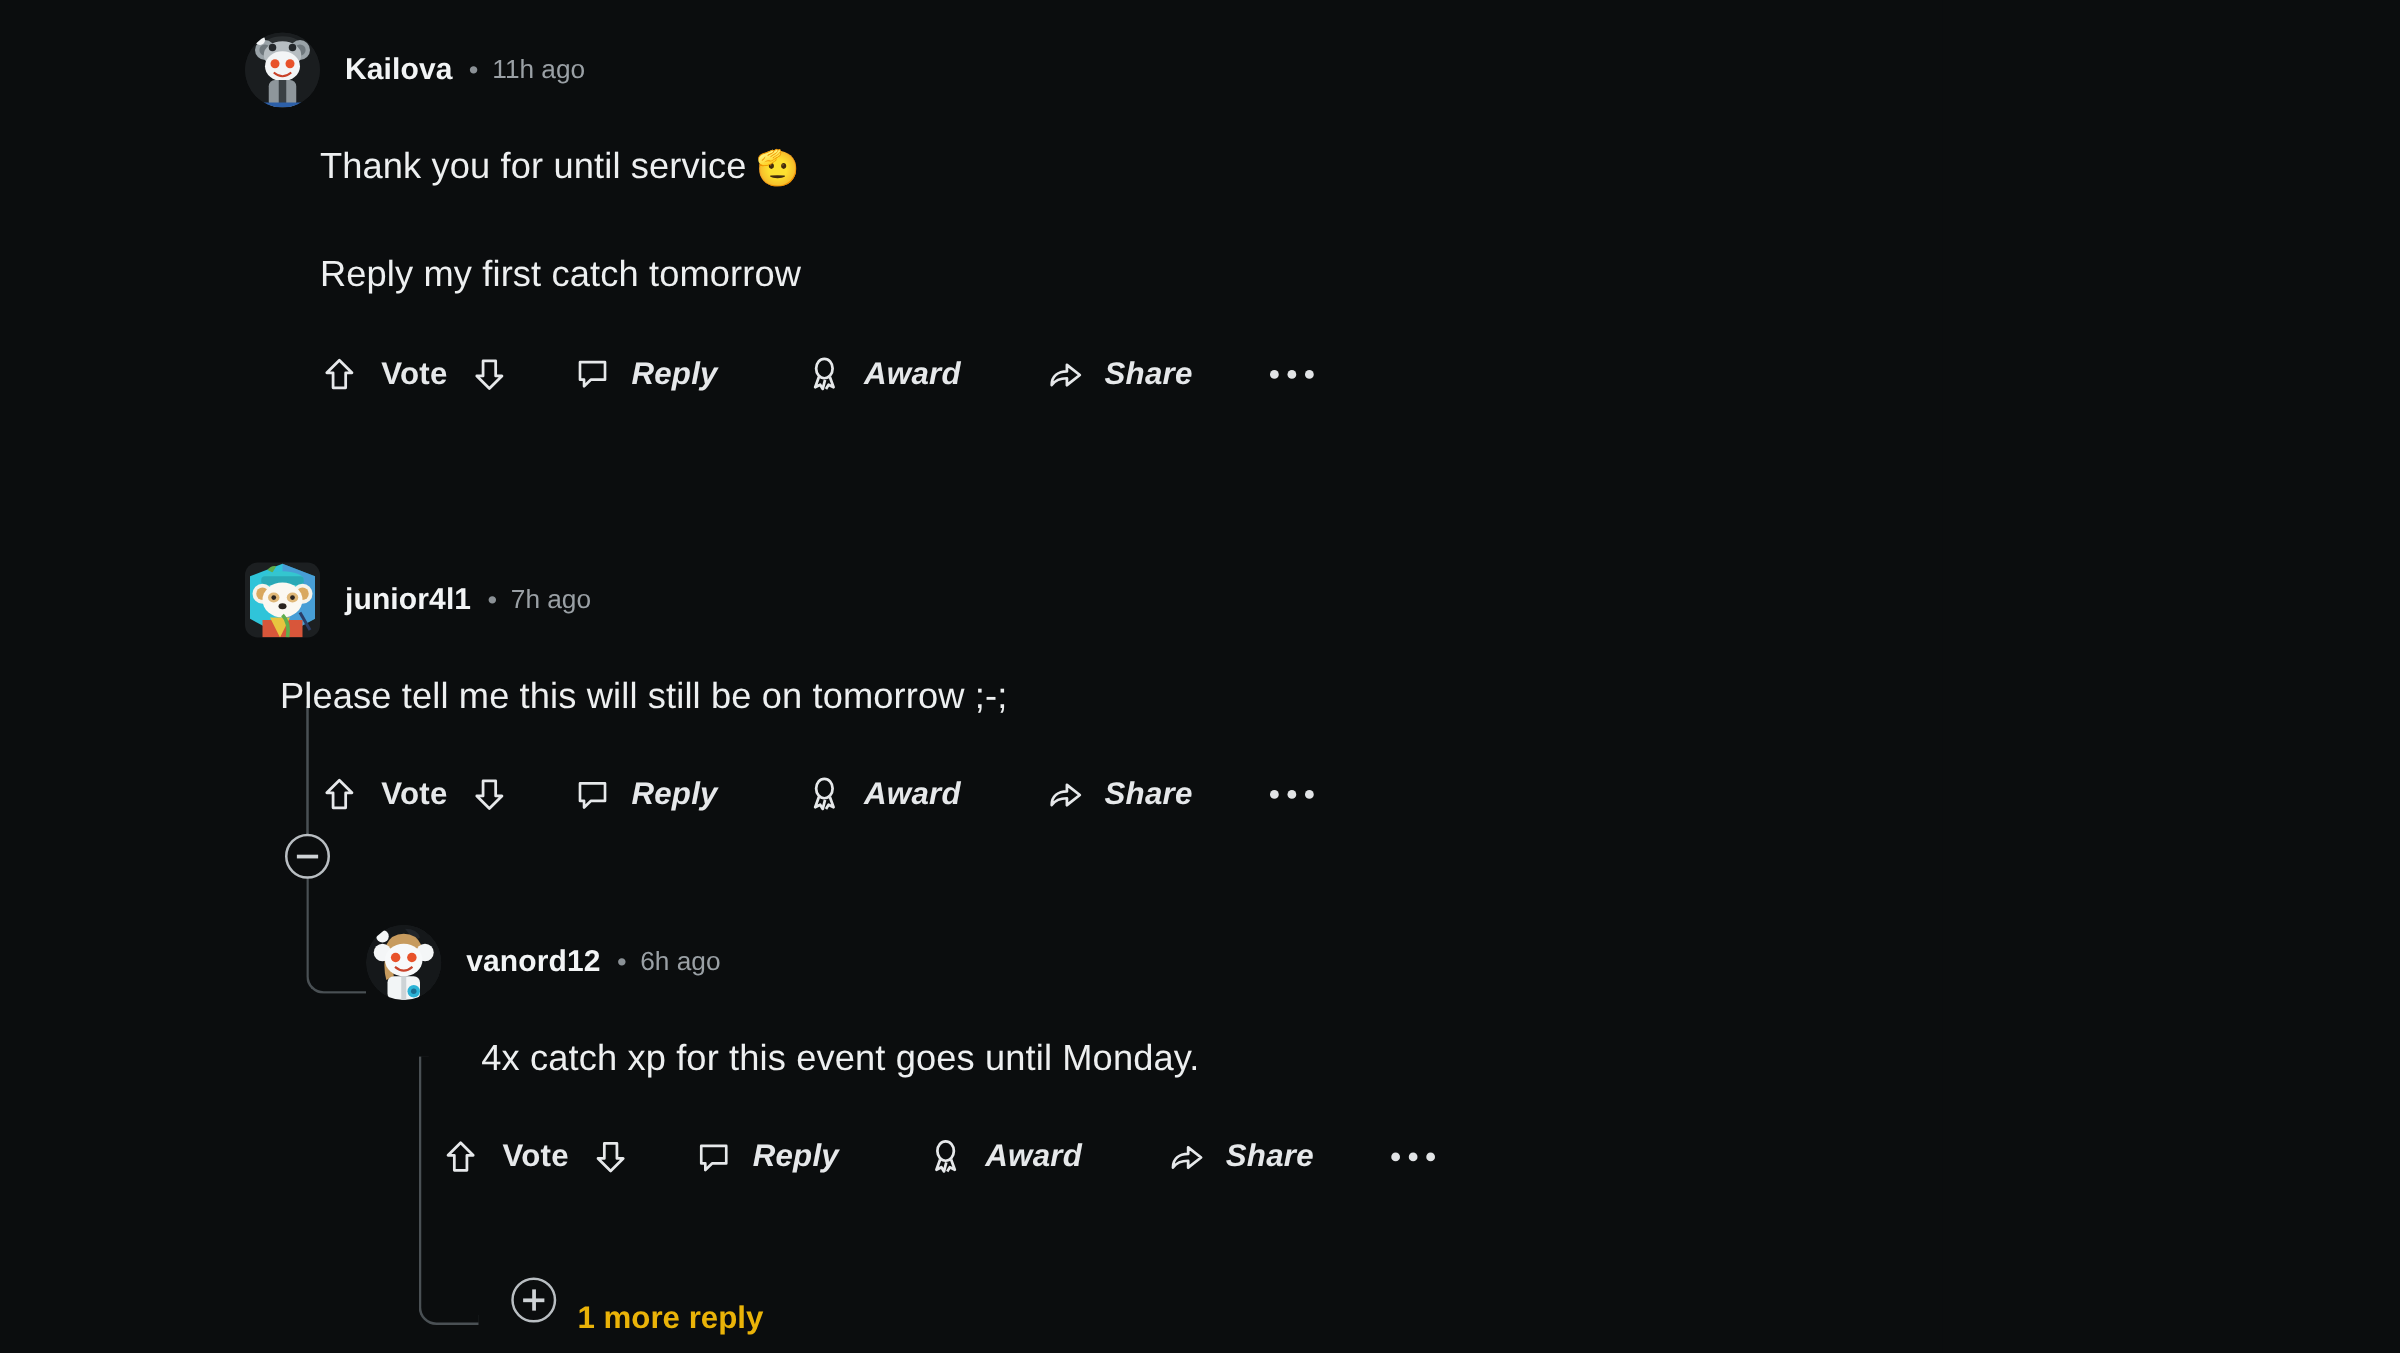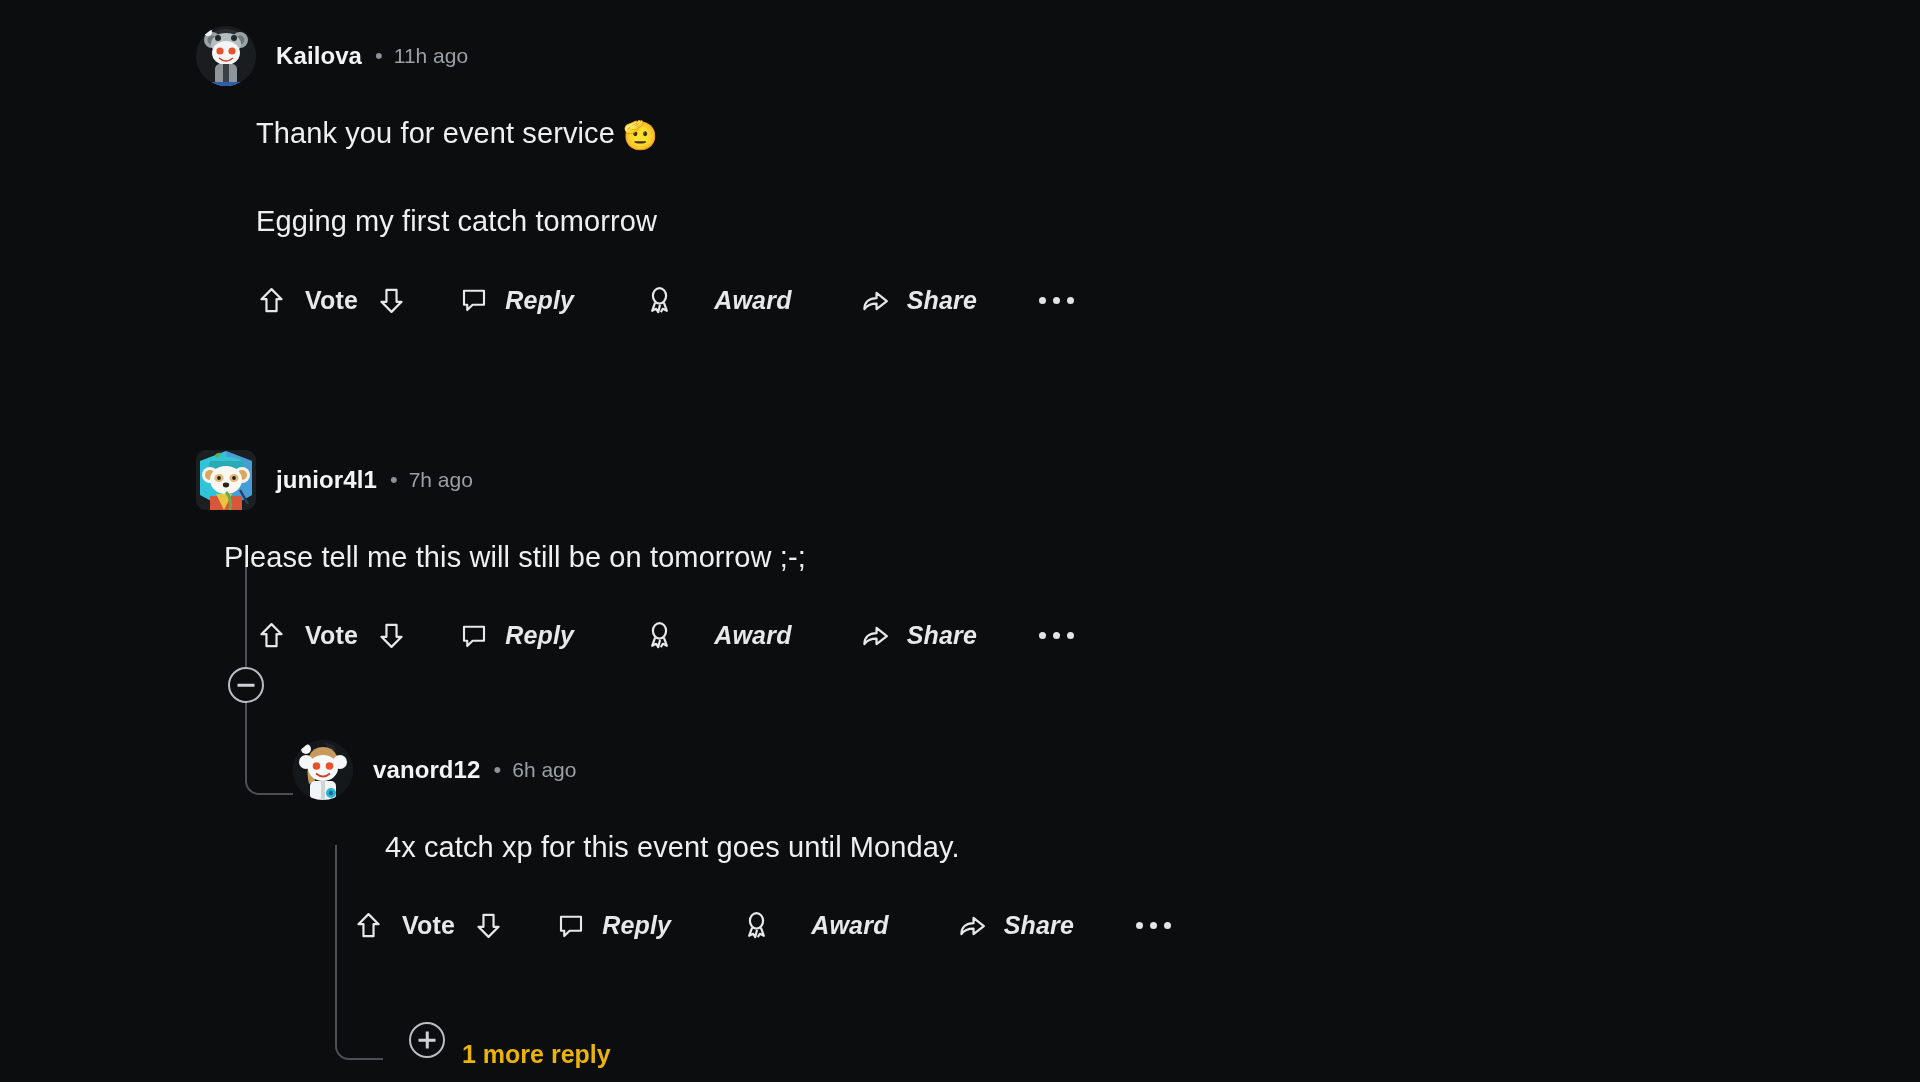--- a/index.html
+++ b/index.html
@@ -108,21 +108,21 @@
     white-space: nowrap;
   }
 
   .vote-group { display: flex; align-items: center; }
   .vote-group .label { margin: 0 18px; }
 
   .ico { display: block; }
   .ico svg { display: block; }
 
   .gap-reply   { margin-left: 52px; }
-  .gap-award   { margin-left: 70px; gap: 23px; }
+  .gap-award   { margin-left: 70px; }
   .gap-share   { margin-left: 68px; }
   .gap-more    { margin-left: 58px; }
 
   .act-reply .label,
   .act-award .label,
   .act-share .label { margin-left: 16px; font-style: italic; }
 
   .dots {
     display: flex;
     align-items: center;
@@ -222,25 +222,25 @@
             <rect x="0" y="56" width="60" height="4" fill="#2c5fa8"></rect>
           </g>
         </svg>
       </div>
       <div class="username">Kailova</div>
       <div class="dot">•</div>
       <div class="timestamp">11h ago</div>
     </div>
 
     <div class="body-text" style="margin-left:60px; margin-top:31px;">
-      <span>Thank you for event service </span><span class="emoji">🫡</span>
+      <span>Thank you for until service </span><span class="emoji">🫡</span>
     </div>
 
     <div class="body-text" style="margin-left:60px; margin-top:49px;">
-      <span>Egging my first catch tomorrow</span>
+      <span>Reply my first catch tomorrow</span>
     </div>
 
     <div class="actions" style="margin-left:60px; margin-top:36px;">
       <div class="act vote-group">
         <span class="ico">
           <svg width="31" height="31" viewBox="0 0 24 24" fill="none" stroke="#e6e8ea" stroke-width="1.7" stroke-linejoin="round">
             <path d="M12 3.2 4.2 11h3.9v9.3h7.8V11h3.9z"></path>
           </svg>
         </span>
         <span class="label">Vote</span>

